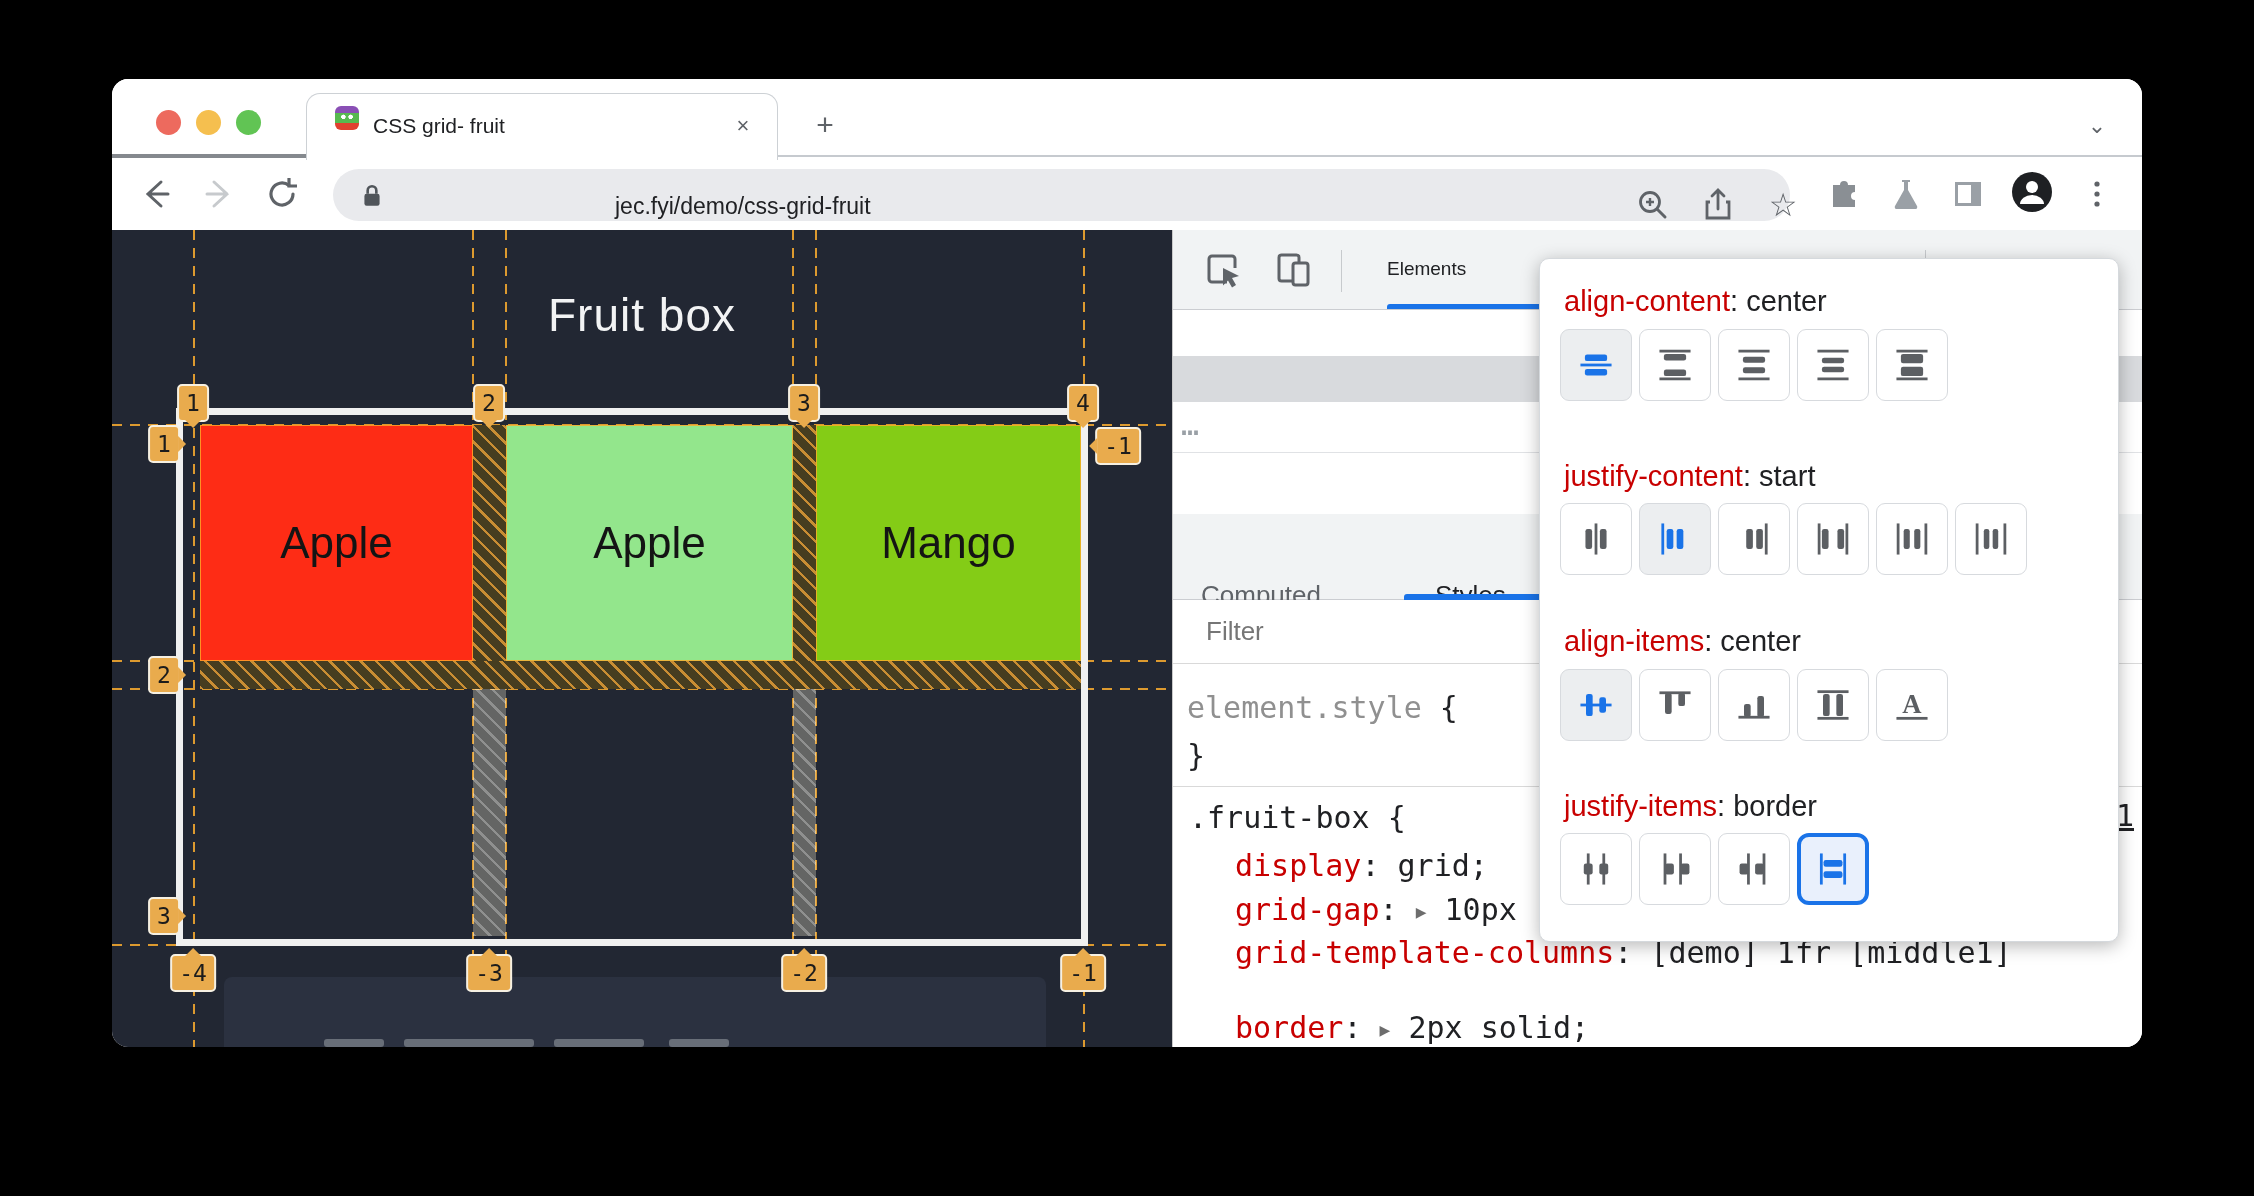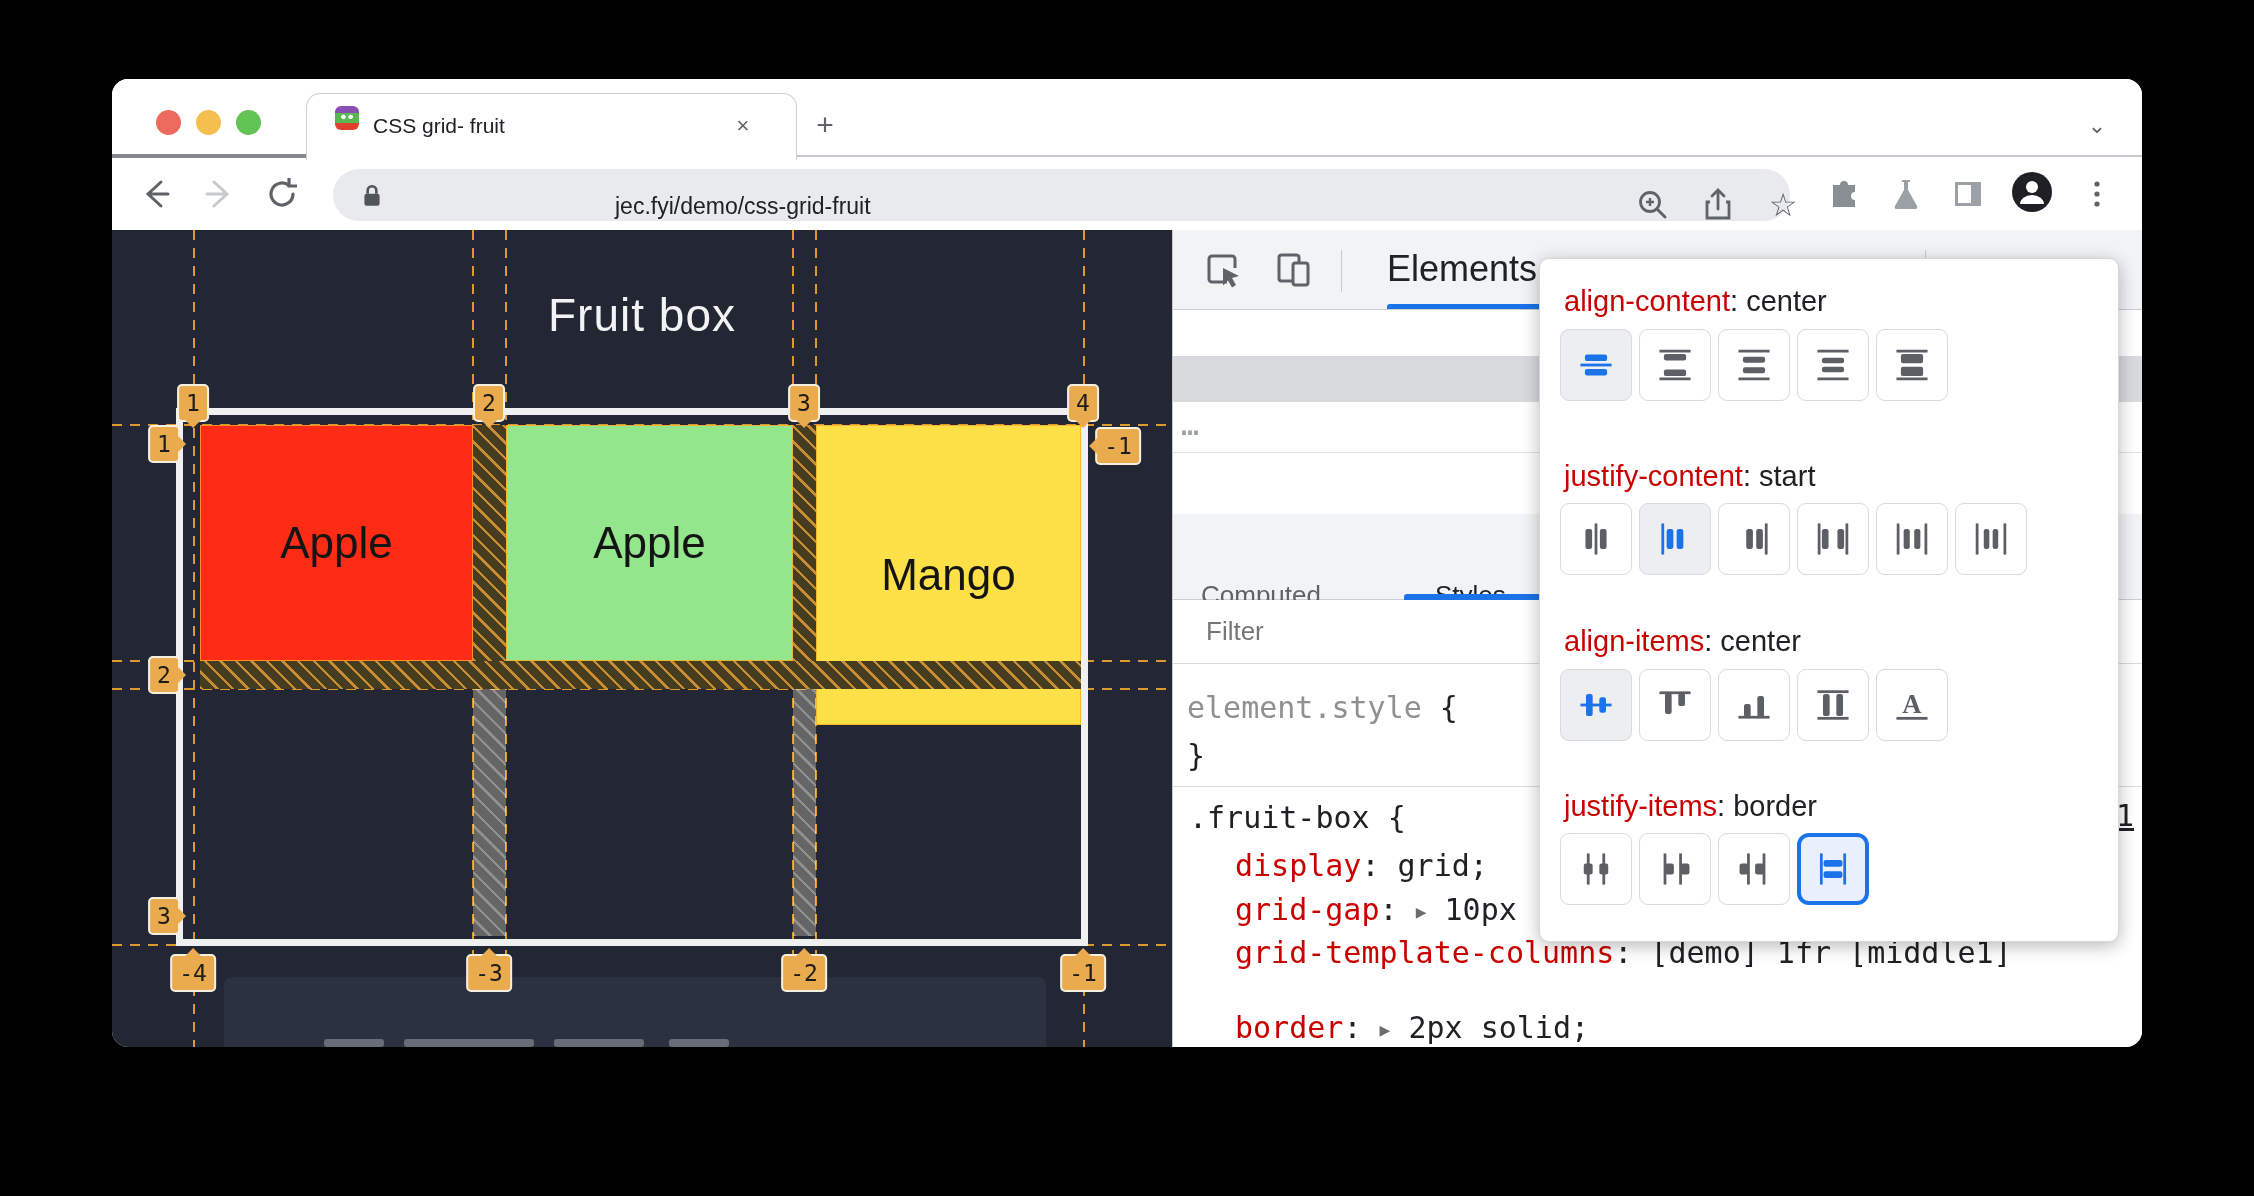--- a/index.html
+++ b/index.html
@@ -6,21 +6,21 @@
   #canvas{position:relative;width:2254px;height:1196px;background:#000;overflow:hidden;
           font-family:"Liberation Sans",sans-serif;}
   .abs{position:absolute;}
   #window{left:112px;top:79px;width:2030px;height:968px;background:#fff;border-radius:16px;overflow:hidden;}
   
   #tabstrip{left:0;top:0;width:2030px;height:79px;background:#fff;}
   .strip-border{top:76px;height:2px;background:#c6cacf;}
   .strip-border-dark{left:0;top:75px;width:194px;height:4px;background:#85898e;}
   .tlight{width:25px;height:25px;border-radius:50%;top:31px;}
   #tab{left:194px;top:14px;width:470px;height:66px;background:#fff;border:1.5px solid #cdd1d5;border-bottom:none;
-       border-radius:14px 14px 0 0;z-index:2;padding-left:19px;}
+       border-radius:14px 14px 0 0;z-index:2;}
   #favicon{left:28px;top:12px;width:24px;height:24px;border-radius:6px;
     background:
       radial-gradient(circle at 35% 45%, #fff 0 2px, rgba(0,0,0,0) 2.5px),
       radial-gradient(circle at 65% 45%, #fff 0 2px, rgba(0,0,0,0) 2.5px),
       linear-gradient(180deg,#8a4fb5 0 28%, #57b94f 28% 72%, #e0402f 72% 100%);}
   .tab-title{left:66px;top:0;height:64px;line-height:64px;font-size:21px;color:#202124;}
   .tab-close{left:420px;top:16px;width:32px;height:32px;line-height:32px;text-align:center;font-size:22px;color:#5f6368;cursor:pointer;}
   .newtab{left:694px;top:28px;width:38px;height:38px;line-height:36px;text-align:center;font-size:30px;color:#5f6368;}
   .tab-chevron{left:1966px;top:28px;width:38px;height:38px;line-height:38px;text-align:center;font-size:22px;color:#5f6368;}
   
@@ -47,21 +47,21 @@
   .badge.pt-down:after{left:50%;margin-left:-8px;top:100%;border-top-color:#e9ab4d;}
   .badge.pt-up:after{left:50%;margin-left:-8px;bottom:100%;border-bottom-color:#e9ab4d;}
   .badge.pt-right:after{top:50%;margin-top:-8px;left:100%;border-left-color:#e9ab4d;}
   .badge.pt-left:after{top:50%;margin-top:-8px;right:100%;border-right-color:#e9ab4d;}
   #lowerpanel{left:112px;top:747px;width:822px;height:70px;background:#2b3140;border-radius:8px 8px 0 0;}
   .ghost{position:absolute;top:62px;height:8px;background:#9aa0a6;opacity:.55;border-radius:3px;}
   
   #devtools{left:1060px;top:151px;width:970px;height:817px;background:#fff;border-left:1px solid #c9c9c9;box-sizing:border-box;}
   #dt-toolbar{left:0;top:0;width:970px;height:80px;background:#f1f3f4;border-bottom:1px solid #cbcdd1;box-sizing:border-box;}
   .dt-sep{top:20px;width:1px;height:42px;background:#c7cacd;}
-  .panel-tab{left:214px;top:0;height:78px;line-height:78px;font-size:36px;color:#202124;}
+  .panel-tab{left:214px;top:0;height:78px;line-height:78px;font-size:19px;color:#202124;}
   .el-underline{left:214px;top:74px;width:182px;height:5px;background:#1a73e8;border-radius:3px 3px 0 0;}
   .mono{font-family:"DejaVu Sans Mono",monospace;font-size:30px;}
   .tree-row{left:0;width:970px;height:46px;line-height:46px;white-space:pre;}
   .tok-tag{color:#881280}.tok-attr{color:#994500}.tok-text{color:#202124}
   .sel-row{background:#d8dadd;}
   .tree-dots{left:8px;color:#9aa0a6;letter-spacing:2px;}
   .tree-arrow{color:#444;font-size:17px;}
   #crumbbar{left:0;top:222px;width:970px;height:62px;line-height:62px;background:#fff;font-size:26px;white-space:pre;}
   #sidetabs{left:0;top:284px;width:970px;height:86px;background:#f1f3f4;border-bottom:1px solid #cbcdd1;box-sizing:border-box;}
   .sidetab{top:0;height:82px;line-height:82px;font-size:26px;margin-top:40px;}
@@ -191,21 +191,21 @@
     <div class="abs hdash" style="top:458px;"></div>
     <div class="abs hdash" style="top:714px;"></div>
 
     <div id="gridbox" class="abs"></div>
     <div class="abs cell" style="left: 88px; top: 195px; width: 273px; height: 236px; background-color: rgb(254, 44, 21);">
           <span>Apple</span>
         </div>
     <div class="abs cell" style="left: 394px; top: 195px; width: 287px; height: 236px; background-color: rgb(147, 230, 140);">
           <span>Apple</span>
         </div>
-    <div class="abs cell" style="left: 704px; top: 195px; width: 265px; height: 300px; background-color: #fde047;">
+    <div class="abs cell" style="left: 704px; top: 195px; width: 265px; height: 236px; background-color: #84cc16;">
           <span>Mango</span>
         </div>
     <div class="abs hatch" style="left:361px;top:195px;width:33px;height:236px;"></div>
     <div class="abs hatch" style="left:681px;top:195px;width:23px;height:236px;"></div>
     <div class="abs hatch" style="left:88px;top:431px;width:881px;height:28px;"></div>
     <div class="abs band" style="left:361px;top:459px;width:33px;height:247px;"></div>
     <div class="abs band" style="left:681px;top:459px;width:23px;height:247px;"></div>
 
     <div class="abs badge pt-down" style="left:81px;top:173px;">1</div>
     <div class="abs badge pt-down" style="left:377px;top:173px;">2</div>

